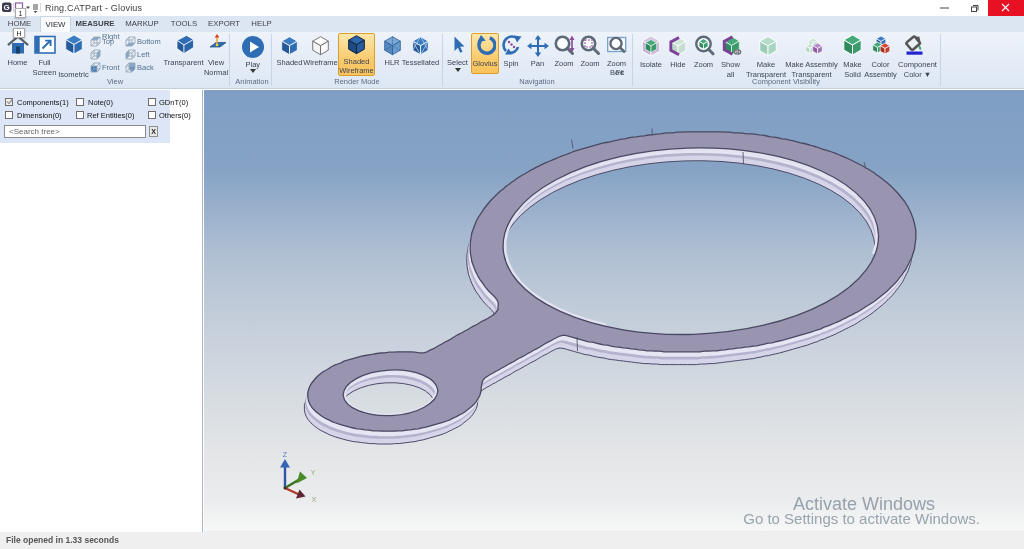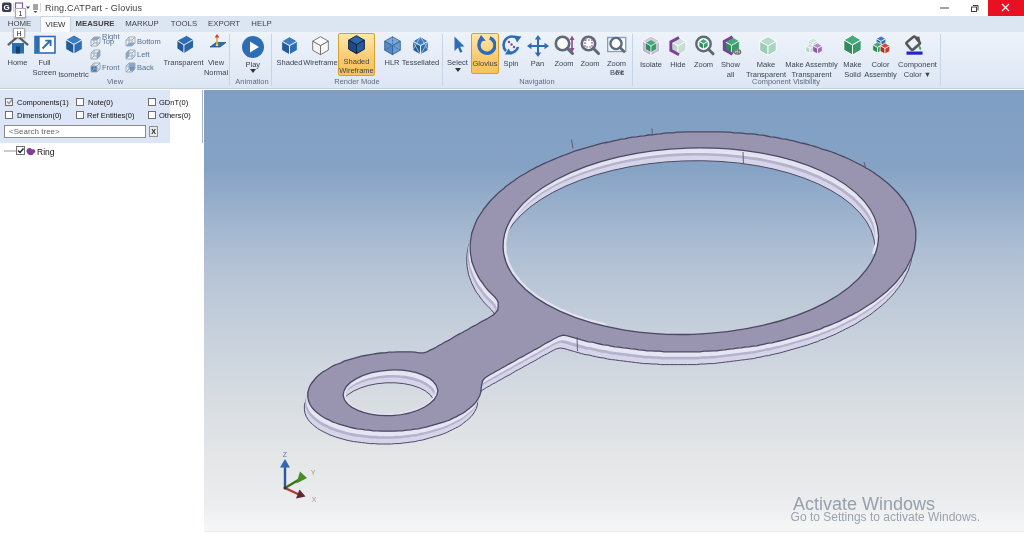--- a/index.html
+++ b/index.html
@@ -35,21 +35,21 @@
 .cb { position:absolute; width:8px; height:8px; background:#fff; border:1px solid #6e6e6e; }
 .cblabel { position:absolute; font-size:7.5px; color:#111; white-space:nowrap; }
 #searchbox { position:absolute; left:4px; top:35px; width:142px; height:13px; background:#fff; border:1px solid #8b8b8b; font-size:8px; color:#666; line-height:12px; padding-left:4px; }
 #searchx { position:absolute; left:149px; top:36px; width:9px; height:11px; background:#e8e8e8; border:1px solid #909090; font-size:7px; color:#222; text-align:center; line-height:10px; font-weight:bold;}
 #treearea { position:absolute; left:0; top:53px; width:203px; height:390px; background:#fff; }
 
 
 #viewport { position:absolute; left:204px; top:90px; width:820px; height:441px;
   background:linear-gradient(#7e9ec3 0%, #86a3c5 18%, #afbfd3 37%, #bfcad8 48%, #ccd4de 60%, #d8dde2 71%, #e3e5e7 82%, #ebeced 93%, #f6f7f7 100%); }
 #activate1 { position:absolute; right:89px; top:404px; font-size:18px; color:#97a1ac; }
-#activate2 { position:absolute; right:44px; top:420px; font-size:12px; color:#9aa3ae; }
+#activate2 { position:absolute; right:44px; top:420px; font-size:15px; color:#9aa3ae; }
 
 
 #statusbar { position:absolute; left:0; top:532px; width:1024px; height:17px; background:#efefef; }
 #statusbar div { position:absolute; left:6px; top:3px; font-size:8.5px; font-weight:bold; color:#555; }
 #gap-strip { position:absolute; left:204px; top:531px; width:820px; height:1px; background:#ececec; }
 </style>
 </head>
 <body>
 <div id="app">
 
@@ -380,29 +380,20 @@
       <div class="cb" style="left:148px; top:8px;"></div>
       <div class="cblabel" style="left:159px; top:8px;">GDnT(0)</div>
       <div class="cb" style="left:5px; top:21px;"></div>
       <div class="cblabel" style="left:17px; top:21px;">Dimension(0)</div>
       <div class="cb" style="left:76px; top:21px;"></div>
       <div class="cblabel" style="left:87px; top:21px;">Ref Entities(0)</div>
       <div class="cb" style="left:148px; top:21px;"></div>
       <div class="cblabel" style="left:159px; top:21px;">Others(0)</div>
       <div id="searchbox">&lt;Search tree&gt;</div>
       <div id="searchx">X</div>
-    </div>
-    <div id="treearea">
-      <svg width="60" height="20" style="position:absolute;left:0;top:-2px;">
-        <line x1="4" y1="10" x2="16" y2="10" stroke="#999" stroke-width="1"></line>
-        <rect x="16.5" y="5.5" width="8" height="8" fill="#fff" stroke="#707070"></rect>
-        <path d="M18 9.5 l2 2 l3.5 -4" stroke="#222" stroke-width="1.4" fill="none"></path>
-        <path d="M26.5 10.5 c-0.5,-3.5 4,-5 5.5,-2 c3.5,-1.2 4.5,3 1.5,4 c0,2.2 -5.5,3 -7,-2 z" fill="#7d3f98"></path>
-      </svg>
-      <div style="position:absolute;left:37px;top:4px;font-size:8.5px;color:#111;">Ring</div>
     </div>
   </div>
 
   <div id="viewport">
     <svg id="modelsvg" width="820" height="441" viewBox="204 90 820 441" style="position:absolute;left:0;top:0;">
 <g>
 <path d="M395,431.2 390.5,431.2 386,431.2 381.5,431.2 377.5,430.8 373,430.8 369,430.2 365,429.8 361,429.2 357,428.8 353.2,428 349.5,427.2 346,426.2 342.5,425.2 339,424.2 335.8,423 332.5,421.8 329.5,420.2 326.5,418.8 323.5,417.2 320.8,415.5 318.2,413.5 315.8,411.5 313.5,409.2 311.5,406.8 309.8,404 308.5,400.8 307.8,397 307.8,392.5 308.8,389 310,385.8 311.8,383 313.8,380.5 315.8,378 318,375.8 320.5,373.8 323,371.8 326,370.2 328.8,368.5 331.5,366.8 334.5,365.2 337.8,364 341,362.8 344,361.2 347.5,360.2 351,359.2 354.5,358.2 358,357.2 361.5,356.2 365.2,355.5 369,354.8 373,354.2 376.8,353.5 380.8,353 385,352.8 389,352.2 393.5,352.2 397.5,351.8 402,351.8 406.5,351.8 411,351.8 415,352.2 419,352.8 423.5,352.8 427,351.8 430,350.2 433,348.8 436,347.2 438.8,345.5 441.8,344 444.5,342.2 447.5,340.8 450.5,339.2 453.2,337.5 456,335.8 459,334.2 462,332.8 464.8,331 467.8,329.5 470.5,327.8 473.5,326.2 476.5,324.8 479.2,323 482,321.2 485,319.8 488,318.2 490.8,316.5 493.5,314.8 495.8,312.5 497.8,310 498.2,306 498.2,302.5 496.8,299.5 494.8,297 492.5,294.8 490.2,292.5 488,290.2 486,287.8 484,285.2 482.2,282.5 480.2,280 478.5,277.2 477,274.2 475.5,271.2 474.2,268 473,264.8 471.8,261.5 471.2,257.5 470.5,253.8 470.2,249.5 470.2,245 470.5,240.8 471.2,237 471.8,233 473,229.8 474.2,226.5 475.5,223.2 476.8,220 478.5,217.2 480.2,214.5 482,211.8 483.8,209 485.8,206.5 487.8,204 489.8,201.5 492,199.2 494.2,197 496.5,194.8 498.8,192.5 501.2,190.5 503.8,188.5 506,186.2 508.8,184.5 511.2,182.5 514,180.8 516.5,178.8 519.2,177 522,175.2 525,173.8 527.8,172 530.5,170.2 533.5,168.8 536.5,167.2 539.5,165.8 542.5,164.2 545.5,162.8 548.8,161.5 552,160.2 555,158.8 558.2,157.5 561.5,156.2 564.8,155 568,153.8 571.2,152.5 574.5,151.2 578,150.2 581.5,149.2 585,148.2 588.5,147.2 592,146.2 595.5,145.2 599,144.2 602.5,143.2 606.2,142.5 610,141.8 613.5,140.8 617.5,140.2 621,139.2 625,138.8 628.5,137.8 632.5,137.2 636.5,136.8 640.5,136.2 644.5,135.8 648.2,135 652.5,134.8 656.5,134.2 660.5,133.8 664.5,133.2 668.5,132.8 673,132.8 677,132.2 681.5,132.2 685.5,131.8 690,131.8 694.5,131.8 699,131.8 703.5,131.8 708,131.8 712.5,131.8 717,131.8 721.5,131.8 725.5,132.2 730,132.2 734,132.8 738.5,132.8 742.5,133.2 746.5,133.8 751,133.8 755,134.2 759,134.8 763,135.2 766.8,136 770.5,136.8 774.5,137.2 778.5,137.8 782,138.8 786,139.2 789.5,140.2 793.5,140.8 797,141.8 800.5,142.8 804.2,143.5 807.8,144.5 811.2,145.5 814.8,146.5 818.2,147.5 821.5,148.8 825,149.8 828.5,150.8 831.8,152 835,153.2 838.2,154.5 841.5,155.8 844.5,157.2 847.8,158.5 850.8,160 853.8,161.5 856.8,163 859.8,164.5 862.8,166 865.5,167.8 868.5,169.2 871.2,171 874,172.8 876.5,174.8 879.2,176.5 881.8,178.5 884.2,180.5 886.8,182.5 889.2,184.5 891.5,186.8 893.8,189 896,191.2 898.2,193.5 900.2,196 902.2,198.5 904.2,201 906,203.8 907.8,206.5 909.2,209.5 910.8,212.5 912,215.8 913.2,219 914.2,222.5 915,226.2 915.8,230 915.8,234.5 915.8,239 915.2,243 914.8,247 914,250.8 912.8,254 911.8,257.5 910.2,260.5 908.8,263.5 907.2,266.5 905.8,269.5 903.8,272 902,274.8 900,277.2 898,279.8 896,282.2 893.8,284.5 891.5,286.8 889.2,289 887,291.2 884.5,293.2 882,295.2 879.5,297.2 877,299.2 874.5,301.2 871.8,303 869,304.8 866.2,306.5 863.5,308.2 860.8,310 858,311.8 855,313.2 852,314.8 849,316.2 846,317.8 843,319.2 840,320.8 837,322.2 833.8,323.5 830.5,324.8 827.5,326.2 824,327.2 821,328.8 817.5,329.8 814.2,331 811,332.2 807.5,333.2 804,334.2 800.5,335.2 797,336.2 793.5,337.2 790,338.2 786.5,339.2 783,340.2 779.2,341 775.5,341.8 772,342.8 768,343.2 764.5,344.2 760.5,344.8 757,345.8 753,346.2 749,346.8 745,347.2 741,347.8 737,348.2 733,348.8 729,349.2 725,349.8 721,350.2 717,350.8 712.5,350.8 708.5,351.2 704,351.2 700,351.8 695.5,351.8 691,351.8 686.5,351.8 682,351.8 677.5,351.8 673,351.8 668.5,351.8 664,351.8 660,351.2 655.5,351.2 651.5,350.8 647,350.8 643,350.2 639,349.8 635,349.2 631,348.8 627,348.2 623,347.8 619,347.2 615,346.8 611,346.2 607.5,345.2 603.5,344.8 599.8,344 596,343.2 592.5,342.2 588.5,341.8 585,340.8 581.5,339.8 578,338.8 574.5,337.8 571,336.8 567.5,335.8 563.5,335.2 559.8,336 556.8,337.5 553.8,339 551,340.8 548,342.2 545,343.8 542.2,345.5 539.5,347.2 536.5,348.8 533.5,350.2 530.8,352 527.8,353.5 525,355.2 522,356.8 519,358.2 516.2,360 513.5,361.8 510.5,363.2 507.5,364.8 504.8,366.5 501.8,368 499,369.8 496,371.2 493.2,373 490.2,374.5 487.5,376.2 484.8,378 482.8,380.5 481.8,384 481.2,388 480.8,392 479.8,395.5 478.2,398.5 476.5,401.2 474.5,403.8 472.2,406 469.8,408 467.2,410 464.8,412 462,413.8 459,415.2 456,416.8 453,418.2 450,419.8 446.8,421 443.5,422.2 440,423.2 436.5,424.2 433,425.2 429.5,426.2 426,427.2 422,427.8 418.5,428.8 414.5,429.2 410.5,429.8 406.5,430.2 402.5,430.8 398,430.8ZM503.1,247.4A187.8,93.2 -1.9 0 1 878.5,235A187.8,93.2 -1.9 0 1 503.1,247.4ZM343.1,395.3A47.5,23.7 -3.0 0 1 437.9,390.3A47.5,23.7 -3.0 0 1 343.1,395.3Z" fill-rule="evenodd" transform="translate(-3.4,12.8)" fill="#d5d4e8" stroke="#4c4a66" stroke-width="1"></path>
 <path d="M395,431.2 390.5,431.2 386,431.2 381.5,431.2 377.5,430.8 373,430.8 369,430.2 365,429.8 361,429.2 357,428.8 353.2,428 349.5,427.2 346,426.2 342.5,425.2 339,424.2 335.8,423 332.5,421.8 329.5,420.2 326.5,418.8 323.5,417.2 320.8,415.5 318.2,413.5 315.8,411.5 313.5,409.2 311.5,406.8 309.8,404 308.5,400.8 307.8,397 307.8,392.5 308.8,389 310,385.8 311.8,383 313.8,380.5 315.8,378 318,375.8 320.5,373.8 323,371.8 326,370.2 328.8,368.5 331.5,366.8 334.5,365.2 337.8,364 341,362.8 344,361.2 347.5,360.2 351,359.2 354.5,358.2 358,357.2 361.5,356.2 365.2,355.5 369,354.8 373,354.2 376.8,353.5 380.8,353 385,352.8 389,352.2 393.5,352.2 397.5,351.8 402,351.8 406.5,351.8 411,351.8 415,352.2 419,352.8 423.5,352.8 427,351.8 430,350.2 433,348.8 436,347.2 438.8,345.5 441.8,344 444.5,342.2 447.5,340.8 450.5,339.2 453.2,337.5 456,335.8 459,334.2 462,332.8 464.8,331 467.8,329.5 470.5,327.8 473.5,326.2 476.5,324.8 479.2,323 482,321.2 485,319.8 488,318.2 490.8,316.5 493.5,314.8 495.8,312.5 497.8,310 498.2,306 498.2,302.5 496.8,299.5 494.8,297 492.5,294.8 490.2,292.5 488,290.2 486,287.8 484,285.2 482.2,282.5 480.2,280 478.5,277.2 477,274.2 475.5,271.2 474.2,268 473,264.8 471.8,261.5 471.2,257.5 470.5,253.8 470.2,249.5 470.2,245 470.5,240.8 471.2,237 471.8,233 473,229.8 474.2,226.5 475.5,223.2 476.8,220 478.5,217.2 480.2,214.5 482,211.8 483.8,209 485.8,206.5 487.8,204 489.8,201.5 492,199.2 494.2,197 496.5,194.8 498.8,192.5 501.2,190.5 503.8,188.5 506,186.2 508.8,184.5 511.2,182.5 514,180.8 516.5,178.8 519.2,177 522,175.2 525,173.8 527.8,172 530.5,170.2 533.5,168.8 536.5,167.2 539.5,165.8 542.5,164.2 545.5,162.8 548.8,161.5 552,160.2 555,158.8 558.2,157.5 561.5,156.2 564.8,155 568,153.8 571.2,152.5 574.5,151.2 578,150.2 581.5,149.2 585,148.2 588.5,147.2 592,146.2 595.5,145.2 599,144.2 602.5,143.2 606.2,142.5 610,141.8 613.5,140.8 617.5,140.2 621,139.2 625,138.8 628.5,137.8 632.5,137.2 636.5,136.8 640.5,136.2 644.5,135.8 648.2,135 652.5,134.8 656.5,134.2 660.5,133.8 664.5,133.2 668.5,132.8 673,132.8 677,132.2 681.5,132.2 685.5,131.8 690,131.8 694.5,131.8 699,131.8 703.5,131.8 708,131.8 712.5,131.8 717,131.8 721.5,131.8 725.5,132.2 730,132.2 734,132.8 738.5,132.8 742.5,133.2 746.5,133.8 751,133.8 755,134.2 759,134.8 763,135.2 766.8,136 770.5,136.8 774.5,137.2 778.5,137.8 782,138.8 786,139.2 789.5,140.2 793.5,140.8 797,141.8 800.5,142.8 804.2,143.5 807.8,144.5 811.2,145.5 814.8,146.5 818.2,147.5 821.5,148.8 825,149.8 828.5,150.8 831.8,152 835,153.2 838.2,154.5 841.5,155.8 844.5,157.2 847.8,158.5 850.8,160 853.8,161.5 856.8,163 859.8,164.5 862.8,166 865.5,167.8 868.5,169.2 871.2,171 874,172.8 876.5,174.8 879.2,176.5 881.8,178.5 884.2,180.5 886.8,182.5 889.2,184.5 891.5,186.8 893.8,189 896,191.2 898.2,193.5 900.2,196 902.2,198.5 904.2,201 906,203.8 907.8,206.5 909.2,209.5 910.8,212.5 912,215.8 913.2,219 914.2,222.5 915,226.2 915.8,230 915.8,234.5 915.8,239 915.2,243 914.8,247 914,250.8 912.8,254 911.8,257.5 910.2,260.5 908.8,263.5 907.2,266.5 905.8,269.5 903.8,272 902,274.8 900,277.2 898,279.8 896,282.2 893.8,284.5 891.5,286.8 889.2,289 887,291.2 884.5,293.2 882,295.2 879.5,297.2 877,299.2 874.5,301.2 871.8,303 869,304.8 866.2,306.5 863.5,308.2 860.8,310 858,311.8 855,313.2 852,314.8 849,316.2 846,317.8 843,319.2 840,320.8 837,322.2 833.8,323.5 830.5,324.8 827.5,326.2 824,327.2 821,328.8 817.5,329.8 814.2,331 811,332.2 807.5,333.2 804,334.2 800.5,335.2 797,336.2 793.5,337.2 790,338.2 786.5,339.2 783,340.2 779.2,341 775.5,341.8 772,342.8 768,343.2 764.5,344.2 760.5,344.8 757,345.8 753,346.2 749,346.8 745,347.2 741,347.8 737,348.2 733,348.8 729,349.2 725,349.8 721,350.2 717,350.8 712.5,350.8 708.5,351.2 704,351.2 700,351.8 695.5,351.8 691,351.8 686.5,351.8 682,351.8 677.5,351.8 673,351.8 668.5,351.8 664,351.8 660,351.2 655.5,351.2 651.5,350.8 647,350.8 643,350.2 639,349.8 635,349.2 631,348.8 627,348.2 623,347.8 619,347.2 615,346.8 611,346.2 607.5,345.2 603.5,344.8 599.8,344 596,343.2 592.5,342.2 588.5,341.8 585,340.8 581.5,339.8 578,338.8 574.5,337.8 571,336.8 567.5,335.8 563.5,335.2 559.8,336 556.8,337.5 553.8,339 551,340.8 548,342.2 545,343.8 542.2,345.5 539.5,347.2 536.5,348.8 533.5,350.2 530.8,352 527.8,353.5 525,355.2 522,356.8 519,358.2 516.2,360 513.5,361.8 510.5,363.2 507.5,364.8 504.8,366.5 501.8,368 499,369.8 496,371.2 493.2,373 490.2,374.5 487.5,376.2 484.8,378 482.8,380.5 481.8,384 481.2,388 480.8,392 479.8,395.5 478.2,398.5 476.5,401.2 474.5,403.8 472.2,406 469.8,408 467.2,410 464.8,412 462,413.8 459,415.2 456,416.8 453,418.2 450,419.8 446.8,421 443.5,422.2 440,423.2 436.5,424.2 433,425.2 429.5,426.2 426,427.2 422,427.8 418.5,428.8 414.5,429.2 410.5,429.8 406.5,430.2 402.5,430.8 398,430.8ZM503.1,247.4A187.8,93.2 -1.9 0 1 878.5,235A187.8,93.2 -1.9 0 1 503.1,247.4ZM343.1,395.3A47.5,23.7 -3.0 0 1 437.9,390.3A47.5,23.7 -3.0 0 1 343.1,395.3Z" fill-rule="evenodd" transform="translate(-2.6,7.6)" fill="#b4b2cc"></path>
 <path d="M395,431.2 390.5,431.2 386,431.2 381.5,431.2 377.5,430.8 373,430.8 369,430.2 365,429.8 361,429.2 357,428.8 353.2,428 349.5,427.2 346,426.2 342.5,425.2 339,424.2 335.8,423 332.5,421.8 329.5,420.2 326.5,418.8 323.5,417.2 320.8,415.5 318.2,413.5 315.8,411.5 313.5,409.2 311.5,406.8 309.8,404 308.5,400.8 307.8,397 307.8,392.5 308.8,389 310,385.8 311.8,383 313.8,380.5 315.8,378 318,375.8 320.5,373.8 323,371.8 326,370.2 328.8,368.5 331.5,366.8 334.5,365.2 337.8,364 341,362.8 344,361.2 347.5,360.2 351,359.2 354.5,358.2 358,357.2 361.5,356.2 365.2,355.5 369,354.8 373,354.2 376.8,353.5 380.8,353 385,352.8 389,352.2 393.5,352.2 397.5,351.8 402,351.8 406.5,351.8 411,351.8 415,352.2 419,352.8 423.5,352.8 427,351.8 430,350.2 433,348.8 436,347.2 438.8,345.5 441.8,344 444.5,342.2 447.5,340.8 450.5,339.2 453.2,337.5 456,335.8 459,334.2 462,332.8 464.8,331 467.8,329.5 470.5,327.8 473.5,326.2 476.5,324.8 479.2,323 482,321.2 485,319.8 488,318.2 490.8,316.5 493.5,314.8 495.8,312.5 497.8,310 498.2,306 498.2,302.5 496.8,299.5 494.8,297 492.5,294.8 490.2,292.5 488,290.2 486,287.8 484,285.2 482.2,282.5 480.2,280 478.5,277.2 477,274.2 475.5,271.2 474.2,268 473,264.8 471.8,261.5 471.2,257.5 470.5,253.8 470.2,249.5 470.2,245 470.5,240.8 471.2,237 471.8,233 473,229.8 474.2,226.5 475.5,223.2 476.8,220 478.5,217.2 480.2,214.5 482,211.8 483.8,209 485.8,206.5 487.8,204 489.8,201.5 492,199.2 494.2,197 496.5,194.8 498.8,192.5 501.2,190.5 503.8,188.5 506,186.2 508.8,184.5 511.2,182.5 514,180.8 516.5,178.8 519.2,177 522,175.2 525,173.8 527.8,172 530.5,170.2 533.5,168.8 536.5,167.2 539.5,165.8 542.5,164.2 545.5,162.8 548.8,161.5 552,160.2 555,158.8 558.2,157.5 561.5,156.2 564.8,155 568,153.8 571.2,152.5 574.5,151.2 578,150.2 581.5,149.2 585,148.2 588.5,147.2 592,146.2 595.5,145.2 599,144.2 602.5,143.2 606.2,142.5 610,141.8 613.5,140.8 617.5,140.2 621,139.2 625,138.8 628.5,137.8 632.5,137.2 636.5,136.8 640.5,136.2 644.5,135.8 648.2,135 652.5,134.8 656.5,134.2 660.5,133.8 664.5,133.2 668.5,132.8 673,132.8 677,132.2 681.5,132.2 685.5,131.8 690,131.8 694.5,131.8 699,131.8 703.5,131.8 708,131.8 712.5,131.8 717,131.8 721.5,131.8 725.5,132.2 730,132.2 734,132.8 738.5,132.8 742.5,133.2 746.5,133.8 751,133.8 755,134.2 759,134.8 763,135.2 766.8,136 770.5,136.8 774.5,137.2 778.5,137.8 782,138.8 786,139.2 789.5,140.2 793.5,140.8 797,141.8 800.5,142.8 804.2,143.5 807.8,144.5 811.2,145.5 814.8,146.5 818.2,147.5 821.5,148.8 825,149.8 828.5,150.8 831.8,152 835,153.2 838.2,154.5 841.5,155.8 844.5,157.2 847.8,158.5 850.8,160 853.8,161.5 856.8,163 859.8,164.5 862.8,166 865.5,167.8 868.5,169.2 871.2,171 874,172.8 876.5,174.8 879.2,176.5 881.8,178.5 884.2,180.5 886.8,182.5 889.2,184.5 891.5,186.8 893.8,189 896,191.2 898.2,193.5 900.2,196 902.2,198.5 904.2,201 906,203.8 907.8,206.5 909.2,209.5 910.8,212.5 912,215.8 913.2,219 914.2,222.5 915,226.2 915.8,230 915.8,234.5 915.8,239 915.2,243 914.8,247 914,250.8 912.8,254 911.8,257.5 910.2,260.5 908.8,263.5 907.2,266.5 905.8,269.5 903.8,272 902,274.8 900,277.2 898,279.8 896,282.2 893.8,284.5 891.5,286.8 889.2,289 887,291.2 884.5,293.2 882,295.2 879.5,297.2 877,299.2 874.5,301.2 871.8,303 869,304.8 866.2,306.5 863.5,308.2 860.8,310 858,311.8 855,313.2 852,314.8 849,316.2 846,317.8 843,319.2 840,320.8 837,322.2 833.8,323.5 830.5,324.8 827.5,326.2 824,327.2 821,328.8 817.5,329.8 814.2,331 811,332.2 807.5,333.2 804,334.2 800.5,335.2 797,336.2 793.5,337.2 790,338.2 786.5,339.2 783,340.2 779.2,341 775.5,341.8 772,342.8 768,343.2 764.5,344.2 760.5,344.8 757,345.8 753,346.2 749,346.8 745,347.2 741,347.8 737,348.2 733,348.8 729,349.2 725,349.8 721,350.2 717,350.8 712.5,350.8 708.5,351.2 704,351.2 700,351.8 695.5,351.8 691,351.8 686.5,351.8 682,351.8 677.5,351.8 673,351.8 668.5,351.8 664,351.8 660,351.2 655.5,351.2 651.5,350.8 647,350.8 643,350.2 639,349.8 635,349.2 631,348.8 627,348.2 623,347.8 619,347.2 615,346.8 611,346.2 607.5,345.2 603.5,344.8 599.8,344 596,343.2 592.5,342.2 588.5,341.8 585,340.8 581.5,339.8 578,338.8 574.5,337.8 571,336.8 567.5,335.8 563.5,335.2 559.8,336 556.8,337.5 553.8,339 551,340.8 548,342.2 545,343.8 542.2,345.5 539.5,347.2 536.5,348.8 533.5,350.2 530.8,352 527.8,353.5 525,355.2 522,356.8 519,358.2 516.2,360 513.5,361.8 510.5,363.2 507.5,364.8 504.8,366.5 501.8,368 499,369.8 496,371.2 493.2,373 490.2,374.5 487.5,376.2 484.8,378 482.8,380.5 481.8,384 481.2,388 480.8,392 479.8,395.5 478.2,398.5 476.5,401.2 474.5,403.8 472.2,406 469.8,408 467.2,410 464.8,412 462,413.8 459,415.2 456,416.8 453,418.2 450,419.8 446.8,421 443.5,422.2 440,423.2 436.5,424.2 433,425.2 429.5,426.2 426,427.2 422,427.8 418.5,428.8 414.5,429.2 410.5,429.8 406.5,430.2 402.5,430.8 398,430.8ZM503.1,247.4A187.8,93.2 -1.9 0 1 878.5,235A187.8,93.2 -1.9 0 1 503.1,247.4ZM343.1,395.3A47.5,23.7 -3.0 0 1 437.9,390.3A47.5,23.7 -3.0 0 1 343.1,395.3Z" fill-rule="evenodd" transform="translate(-1.5,5.0)" fill="#e6e5f3"></path>
 <path d="M606.1,324.9 587.9,320.1 570.9,314.3 555.6,307.6 541.9,299.9 530.2,291.6 520.6,282.5 513.1,273 508,263 505.2,252.8 504.8,242.4 506.8,232 511.2,221.7 517.9,211.6 526.8,202 537.9,192.8 550.9,184.3 565.7,176.5 582.2,169.5 600,163.5 619,158.5 639,154.5 659.6,151.6 680.6,150 701.7,149.4 722.8,150.1 743.3,152 763.3,155 782.2,159.1 800,164.3 816.4,170.4 831.2,177.5 844.1,185.4 855.1,194 864,203.3 870.6,213 874.9,223.1 876.8,233.4 876.3,243.8 873.5,254.2" fill="none" stroke="#e3e2f1" stroke-width="3"></path>
@@ -427,13 +418,16 @@
 <text x="285" y="457" font-size="7" fill="#5b79b8" text-anchor="middle" font-family="Liberation Sans">Z</text>
 <text x="313" y="475" font-size="7" fill="#a59a80" text-anchor="middle" font-family="Liberation Sans">Y</text>
 <text x="314" y="502" font-size="7" fill="#a59a80" text-anchor="middle" font-family="Liberation Sans">X</text>
 </g>
 </svg>
     <div id="activate1">Activate Windows</div>
     <div id="activate2">Go to Settings to activate Windows.</div>
   </div>
   <div id="gap-strip"></div>
 
+  <div id="statusbar">
+      <div>File opened in 1.33 seconds</div>
+    </div>
 </div>
 
 </body></html>

